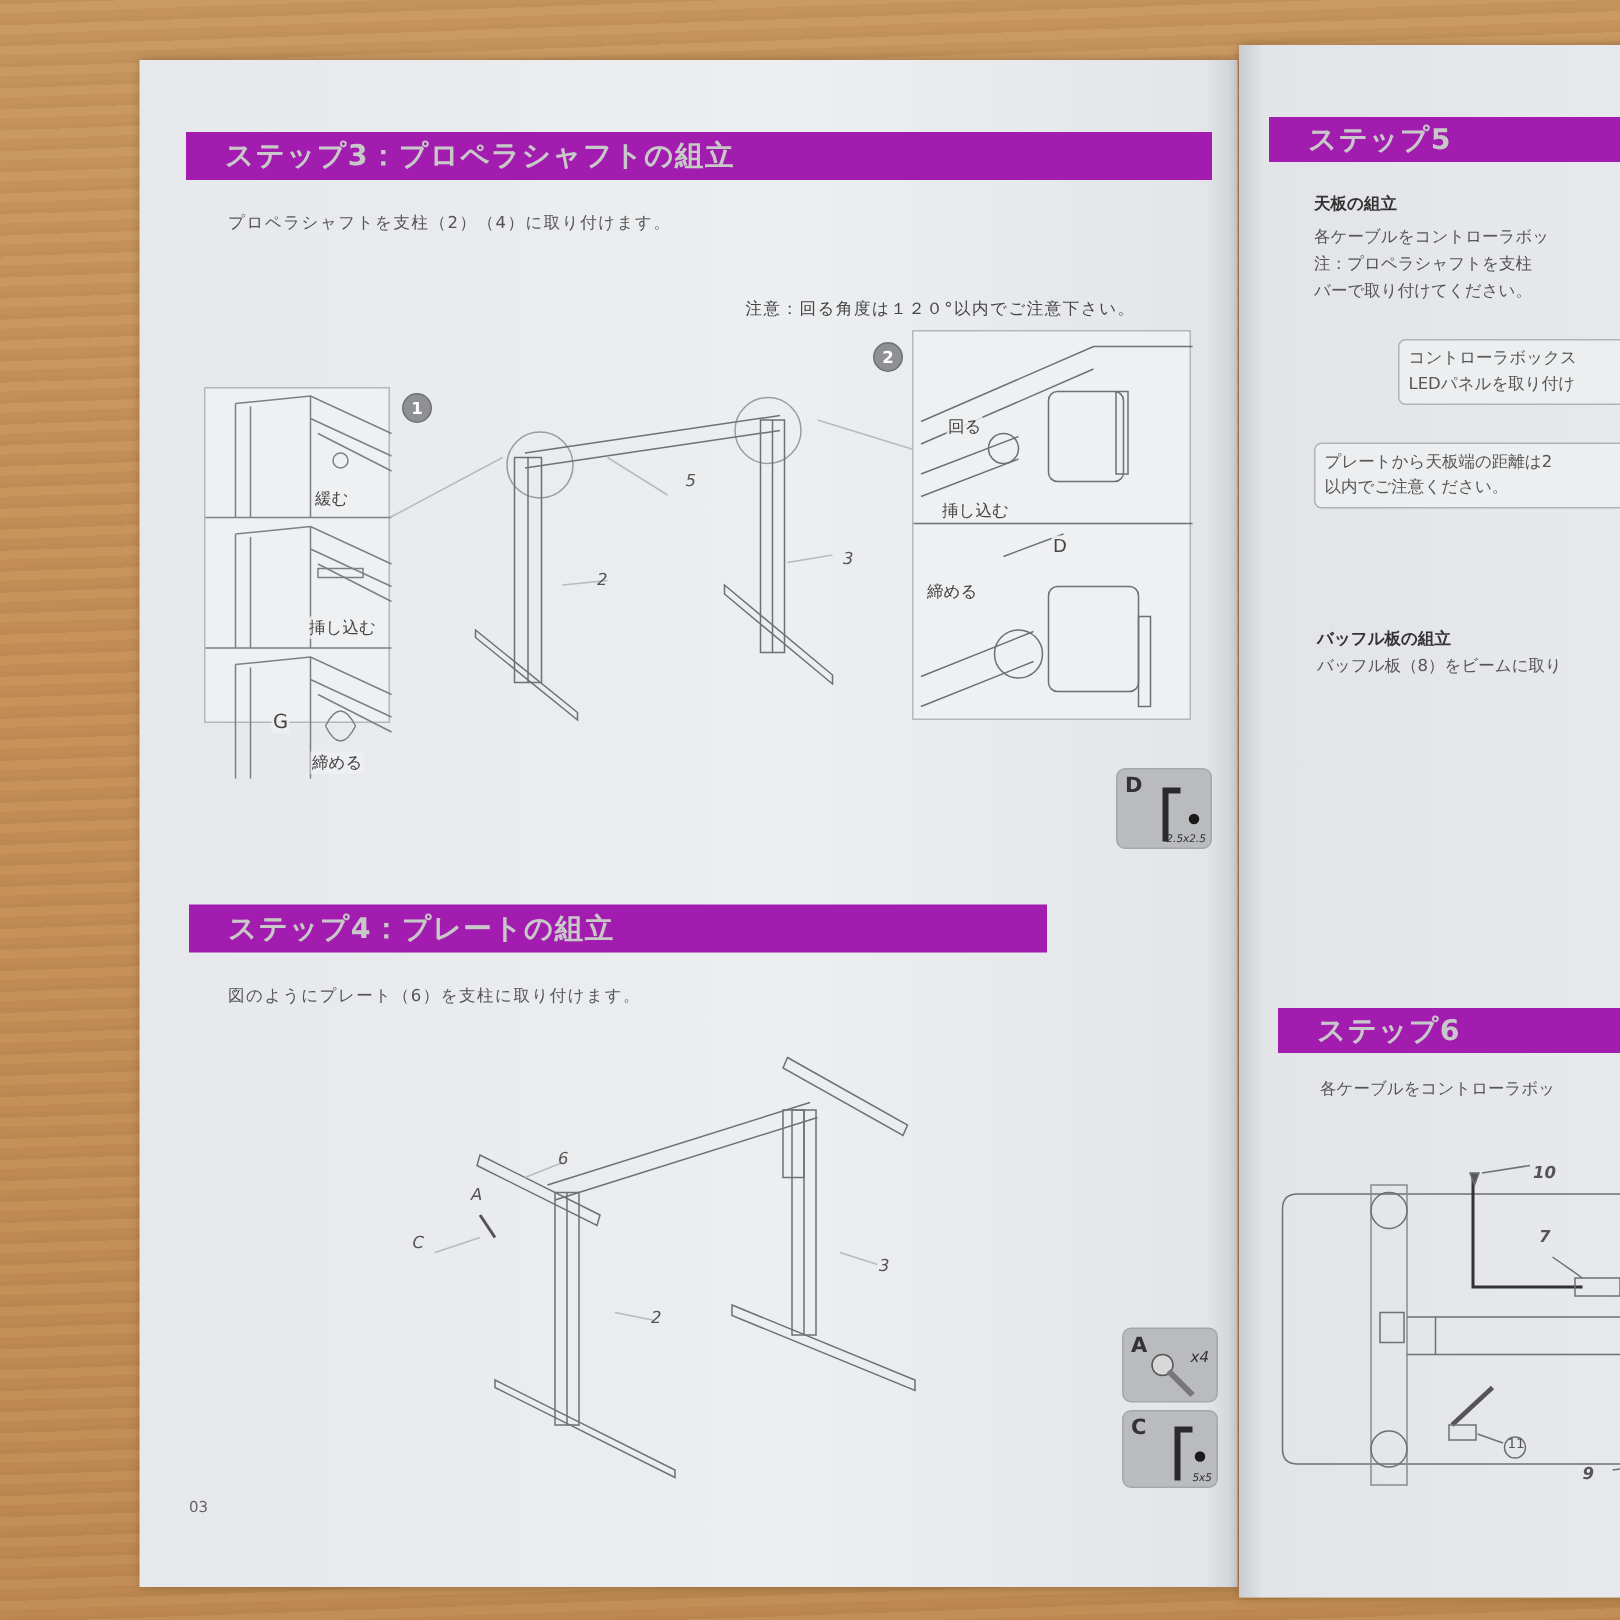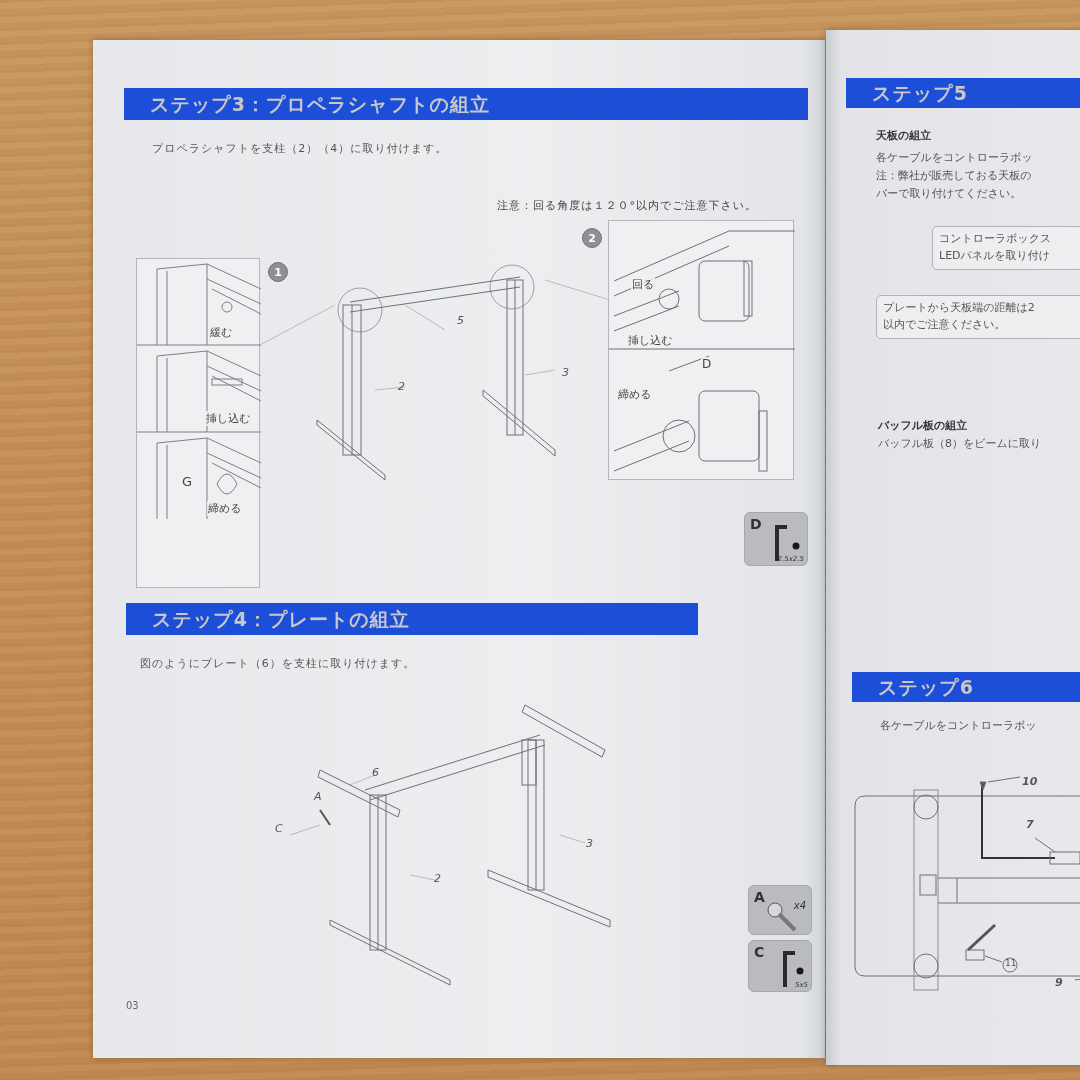--- a/index.html
+++ b/index.html
@@ -16,21 +16,21 @@
   .page {
     position: absolute; background: #e9ebee;
     box-shadow: 0 0 6px rgba(60,40,20,0.35);
   }
   .page-left { left: 93px; top: 40px; width: 732px; height: 1018px;
     background: linear-gradient(90deg, #e6e8eb 0%, #eceef0 60%, #e3e5e8 97%, #cfd2d6 100%); }
   .page-right { left: 826px; top: 30px; width: 270px; height: 1035px;
     background: linear-gradient(90deg, #c9ccd0 0%, #e2e4e7 6%, #e7e9ec 100%); }
 
   .step-bar {
-    position: absolute; height: 32px; background: #1d4ed8;
+    position: absolute; height: 32px; background: #a21caf;
     color: #c8c8c8; font-size: 19px; font-weight: bold; line-height: 32px;
     padding-left: 26px; letter-spacing: 1px;
   }
   .desc { position: absolute; font-size: 11px; color: #555; letter-spacing: 1px; }
   .note { position: absolute; font-size: 11px; color: #444; letter-spacing: 1px; }
 
   .figure-box { position: absolute; border: 1px solid #b4b6ba; background: #eef0f2; }
   .num-badge {
     position: absolute; width: 20px; height: 20px; border-radius: 50%;
     background: #8e9094; color: #fff; font-size: 11px; font-weight: bold;
@@ -64,21 +64,21 @@
 
 <div class="page page-left">
 </div>
 
 <div class="step-bar" style="left:124px; top:88px; width:684px;">
   <span>ステップ3：プロペラシャフトの組立</span>
 </div>
 <div class="desc" style="left:152px; top:141px;">プロペラシャフトを支柱（2）（4）に取り付けます。</div>
 <div class="note" style="left:487px; top:198px;margin-left:10px;">注意：回る角度は１２０°以内でご注意下さい。</div>
 
-<div class="figure-box" style="left:136px; top:258px; width:124px; height:330px;">
+<div class="figure-box" style="left:136px; top:258px; width:124px; height:224px;">
   <svg width="124" height="260">
     <g stroke="#7d7f83" fill="none" stroke-width="1">
       <line x1="0" y1="86" x2="124" y2="86"></line>
         <line x1="0" y1="173" x2="124" y2="173"></line>
 
       <path d="M20 10 L70 5 L124 30 M20 10 L20 86 M30 12 L30 86 M70 5 L70 86 M70 20 L124 45 M75 30 L124 55"></path>
       <circle cx="90" cy="48" r="5"></circle>
 
       <path d="M20 97 L70 92 L124 117 M20 97 L20 173 M30 99 L30 173 M70 92 L70 173 M70 107 L124 132 M75 117 L124 142"></path>
       <rect x="75" y="120" width="30" height="6"></rect>
@@ -144,21 +144,21 @@
   <svg width="64" height="54">
     <path d="M30 12 L42 12 L42 16 L34 16 L34 48 L30 48 Z" fill="#2a2a2a"></path>
     <circle cx="51" cy="33" r="3.5" fill="#1a1a1a"></circle>
   </svg>
   <span class="tool-size">2.5x2.5</span>
 </div>
 
 <div class="step-bar" style="left:126px; top:603px; width:572px;">
   <span>ステップ4：プレートの組立</span>
 </div>
-<div class="desc" style="left:140px; top:656px;">図のようにプレート（6）を支柱に取り付けます。</div>
+<div class="desc" style="left:152px; top:656px;">図のようにプレート（6）を支柱に取り付けます。</div>
 
 <svg style="left:270px; top:695px;" width="350" height="295">
   <g stroke="#6e7074" fill="none" stroke-width="1">
     <path d="M255 10 L335 55 L332 62 L252 17 Z"></path>
     <path d="M50 75 L130 115 L128 122 L48 82 Z"></path>
     <path d="M95 95 L270 40 M100 105 L275 50"></path>
     <rect x="100" y="100" width="16" height="155"></rect>
     <line x1="108" y1="100" x2="108" y2="255"></line>
     <rect x="258" y="45" width="16" height="150"></rect>
     <line x1="266" y1="45" x2="266" y2="195"></line>
@@ -197,21 +197,21 @@
 
 <div class="page-num">03</div>
 
 <div class="page page-right"></div>
 
 <div class="step-bar" style="left:846px; top:78px; width:240px; height:30px; line-height:30px;">
   <span>ステップ5</span>
 </div>
 <div class="r-heading" style="left:876px; top:128px;">天板の組立</div>
 <div class="r-text" style="left:876px; top:150px;">各ケーブルをコントローラボッ</div>
-<div class="r-text" style="left:876px; top:168px;">注：弊社が販売しておる天板の</div>
+<div class="r-text" style="left:876px; top:168px;">注：プロペラシャフトを支柱</div>
 <div class="r-text" style="left:876px; top:186px;">バーで取り付けてください。</div>
 
 <div class="r-box" style="left:932px; top:226px; width:160px; height:44px;">
   <div>コントローラボックス</div>
   <div>LEDパネルを取り付け</div>
 </div>
 <div class="r-box" style="left:876px; top:295px; width:210px; height:44px;">
   <div>プレートから天板端の距離は2</div>
   <div>以内でご注意ください。</div>
 </div>

